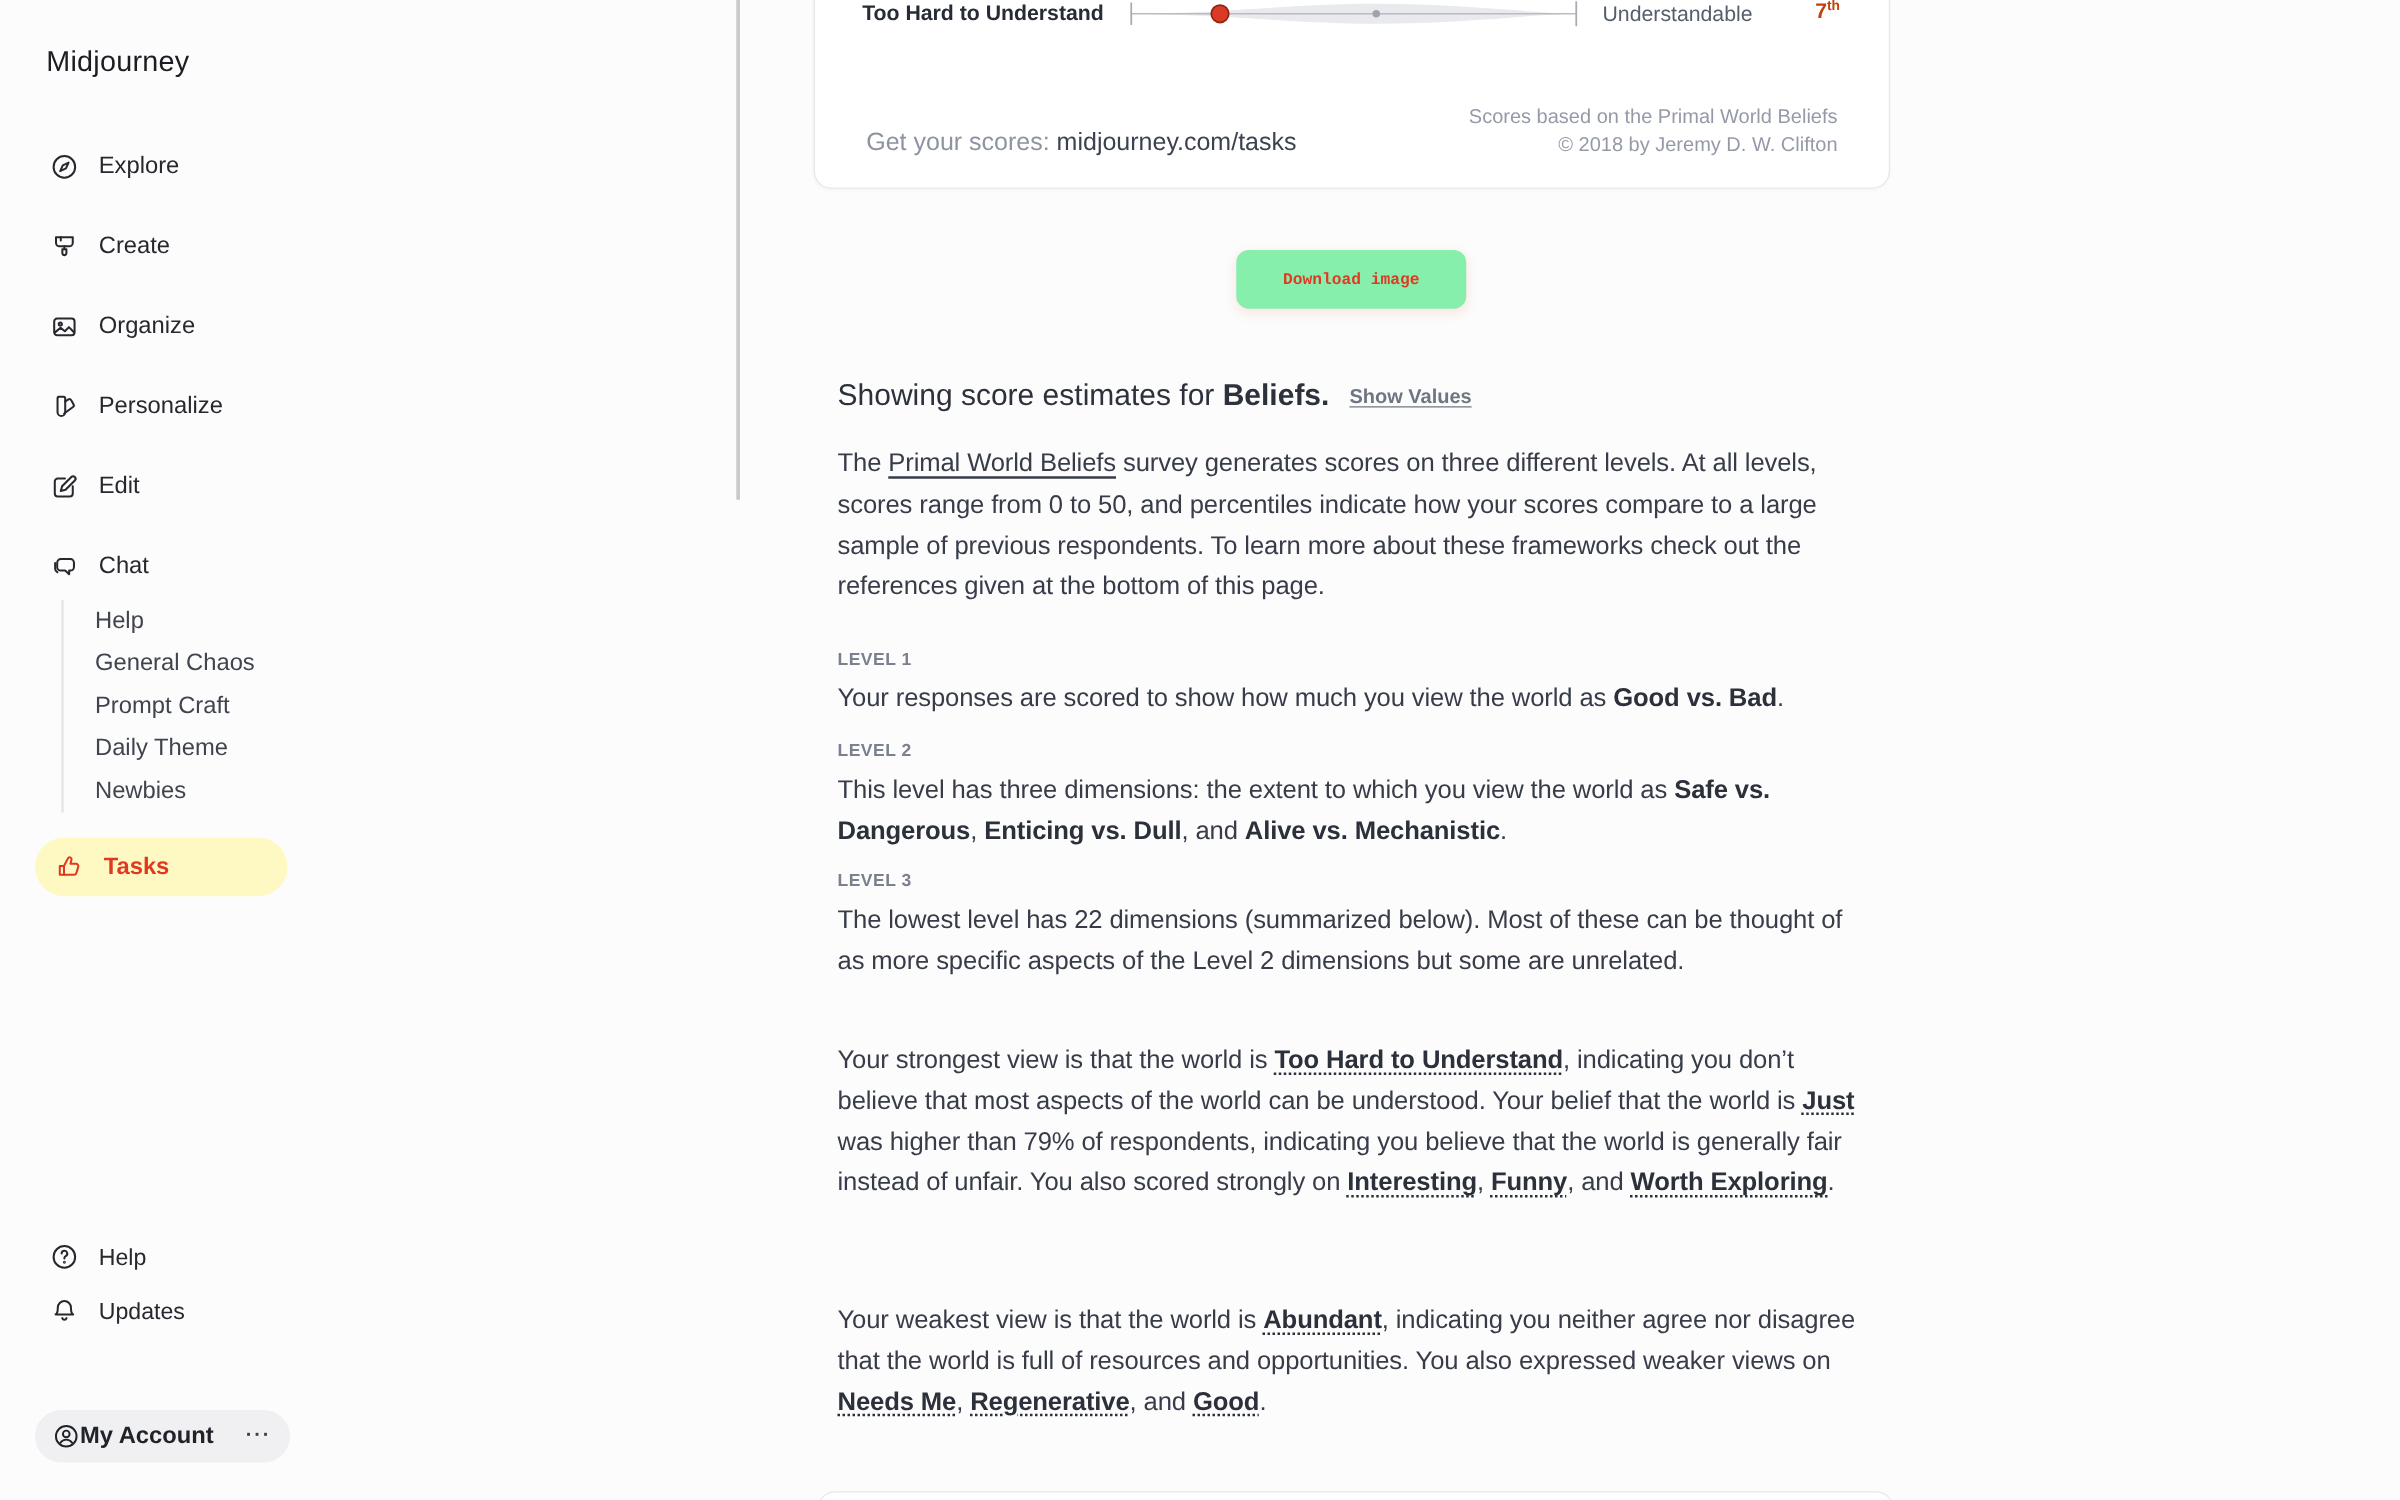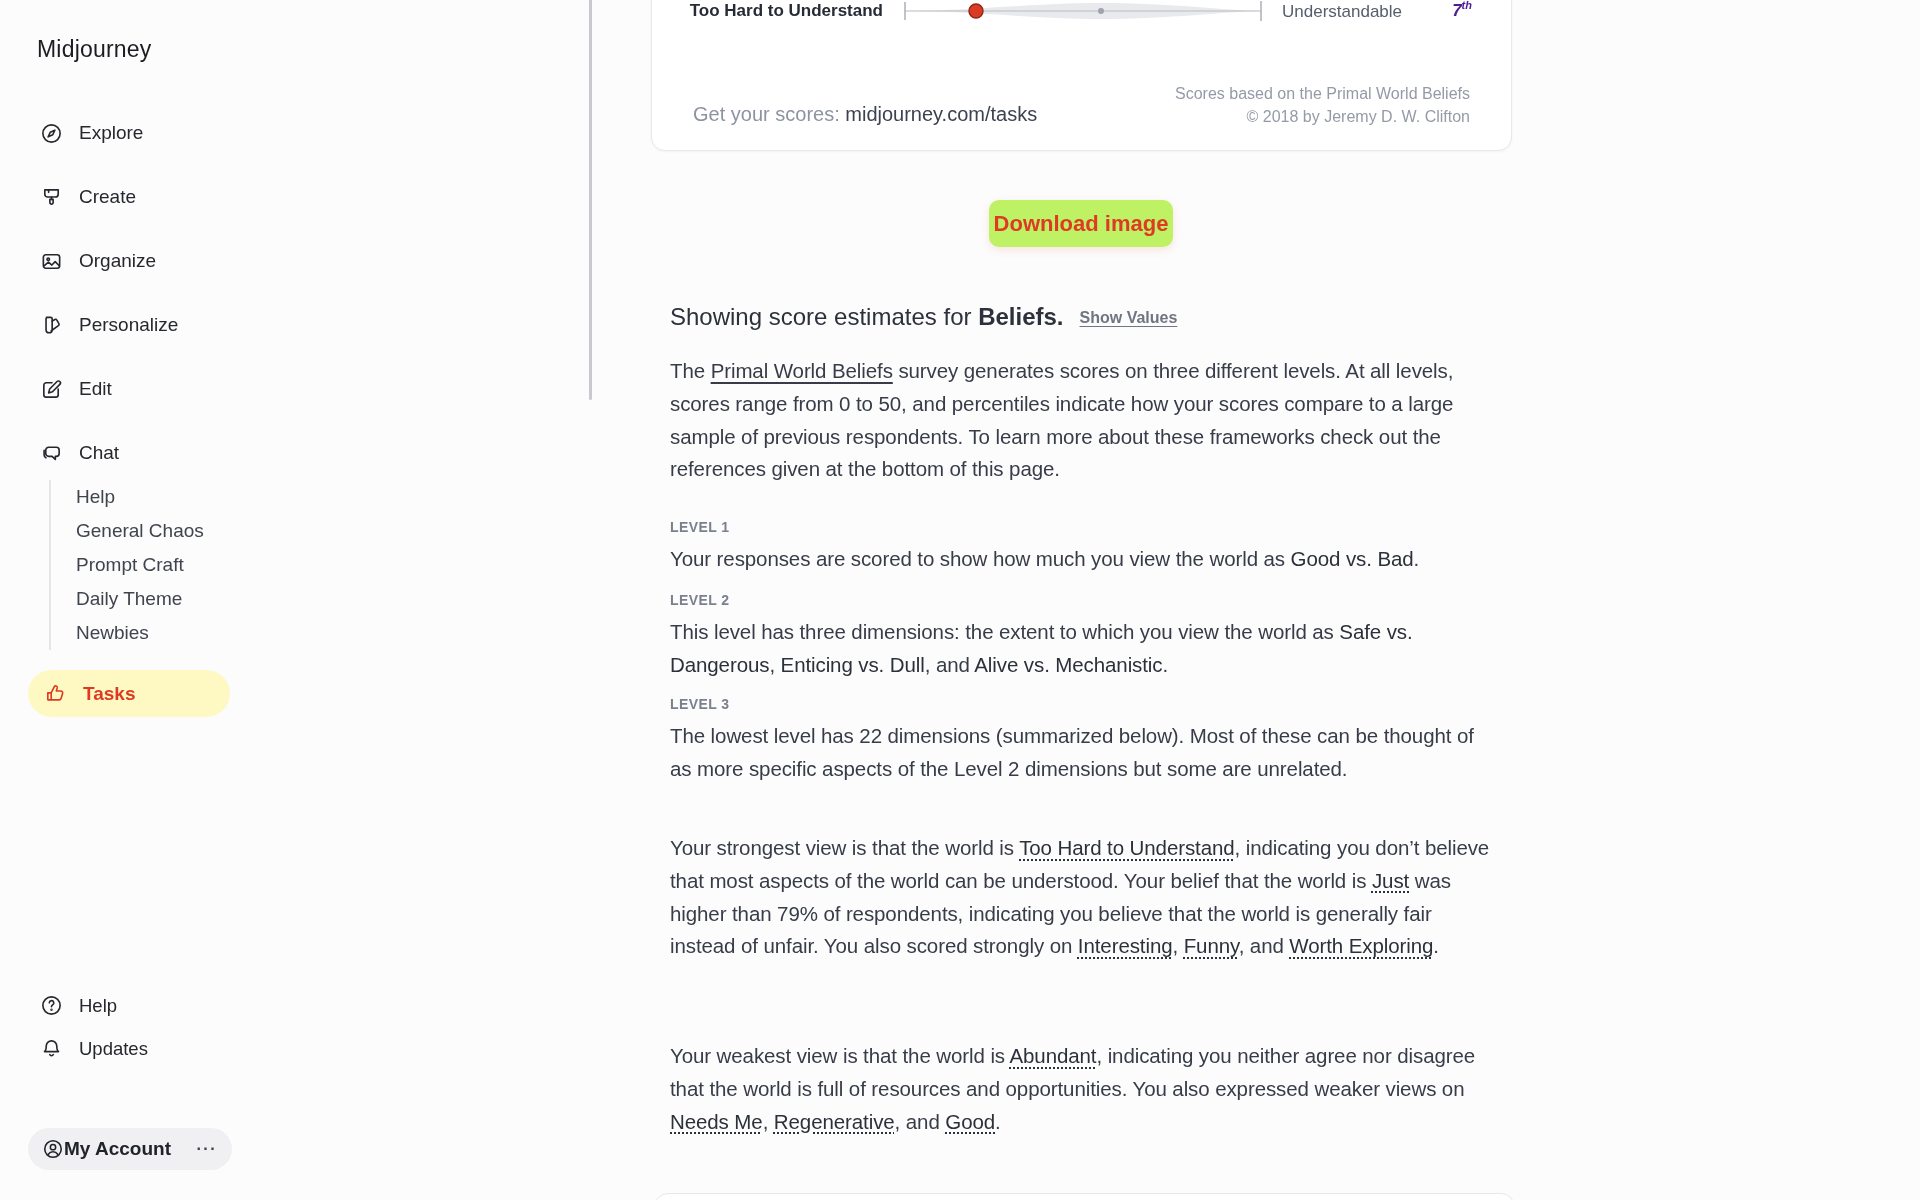--- a/index.html
+++ b/index.html
@@ -40,38 +40,38 @@
 
   
   .scroll-thumb { position:absolute; left:589px; top:0; width:3px; height:400px; background:#c9cacd; border-radius:0 0 2px 2px; }
 
   .score-card { position:absolute; left:651px; top:-62px; width:861px; height:213px; background:#fff;
                 border:1px solid #e8e8ea; border-radius:14px; box-shadow:0 1px 3px rgba(0,0,0,.04); }
   .row-left-label  { position:absolute; left:0; width:231px; top:62px; text-align:right;
                      font-weight:700; font-size:17px; color:#262b36; }
   .slider-wrap { position:absolute; left:251px; top:55px; width:360px; height:34px; }
   .row-right-label { position:absolute; left:630px; top:63px; font-size:17px; color:#565d6d; }
-  .row-pct { position:absolute; right:39px; top:60px; font-size:17px; font-weight:700; color:#4c1d95;font-style:italic; }
+  .row-pct { position:absolute; right:39px; top:60px; font-size:17px; font-weight:700; color:#c2410c; }
   .row-pct sup { font-size:11px; }
   .cf-left  { position:absolute; left:41px; top:164px; font-size:20px; color:#8d93a0; }
   .cf-left .val { color:#3d4250; }
   .cf-right { position:absolute; right:41px; top:143px; text-align:right; font-size:16px; line-height:23px; color:#959aa7; }
 
   .download-btn { position:absolute; left:989px; top:200px; width:184px; height:47px; border-radius:10px;
-                  background:#bef264; color:#df3a23; font-weight:700; font-size:22px; border:none;
-                  font-family:Liberation Sans, sans-serif; cursor:pointer; box-shadow:0 3px 9px rgba(223,58,35,.13); }
+                  background:#86efac; color:#df3a23; font-weight:700; font-size:13px; border:none;
+                  font-family:Liberation Mono, monospace; cursor:pointer; box-shadow:0 3px 9px rgba(223,58,35,.13); }
 
   .heading { position:absolute; left:670px; top:303px; font-size:24px; color:#2c313c; }
   .heading .hb { font-weight:700; }
   .show-values { margin-left:16px; font-size:16px; font-weight:700; color:#6f7582;
                  text-decoration:underline; text-underline-offset:3px; cursor:pointer; position:relative; top:-2px; }
 
   .para { position:absolute; left:670px; width:824px; font-size:20.5px; line-height:32.8px;
           color:#373c48; letter-spacing:-.1px; }
-  .para .b { font-weight:400; color:#2b303a; }
+  .para .b { font-weight:700; color:#2b303a; }
   .para .u-solid  { text-decoration:underline; text-decoration-thickness:1.5px; text-underline-offset:3.5px; }
   .para .u-dotted { text-decoration:underline; text-decoration-style:dotted; text-decoration-thickness:2px; text-underline-offset:4px; }
 
   .level-label { position:absolute; left:670px; font-size:14px; font-weight:700; color:#7a808d; letter-spacing:.4px; }
 
   .next-card { position:absolute; left:654px; top:1193px; width:861px; height:60px; background:#fff;
                border:1px solid #e8e8ea; border-radius:14px 14px 0 0; }
 </style>
 </head>
 <body>

